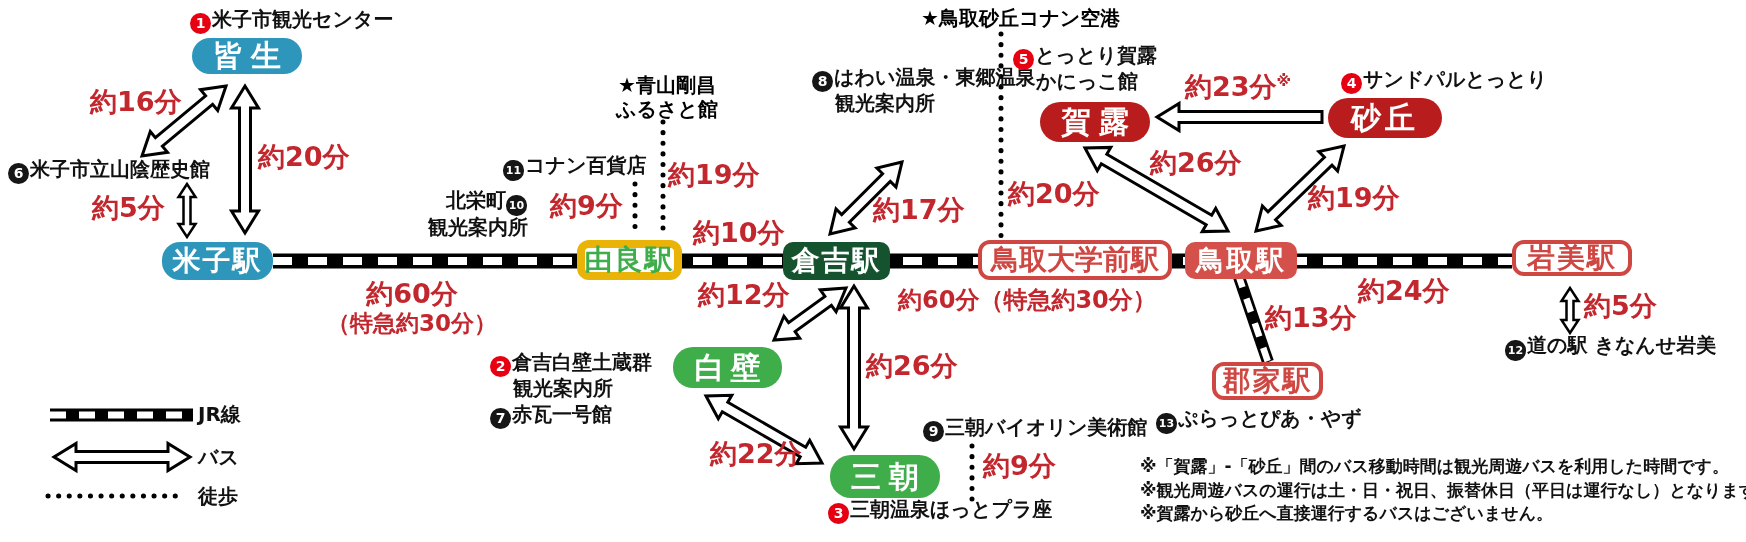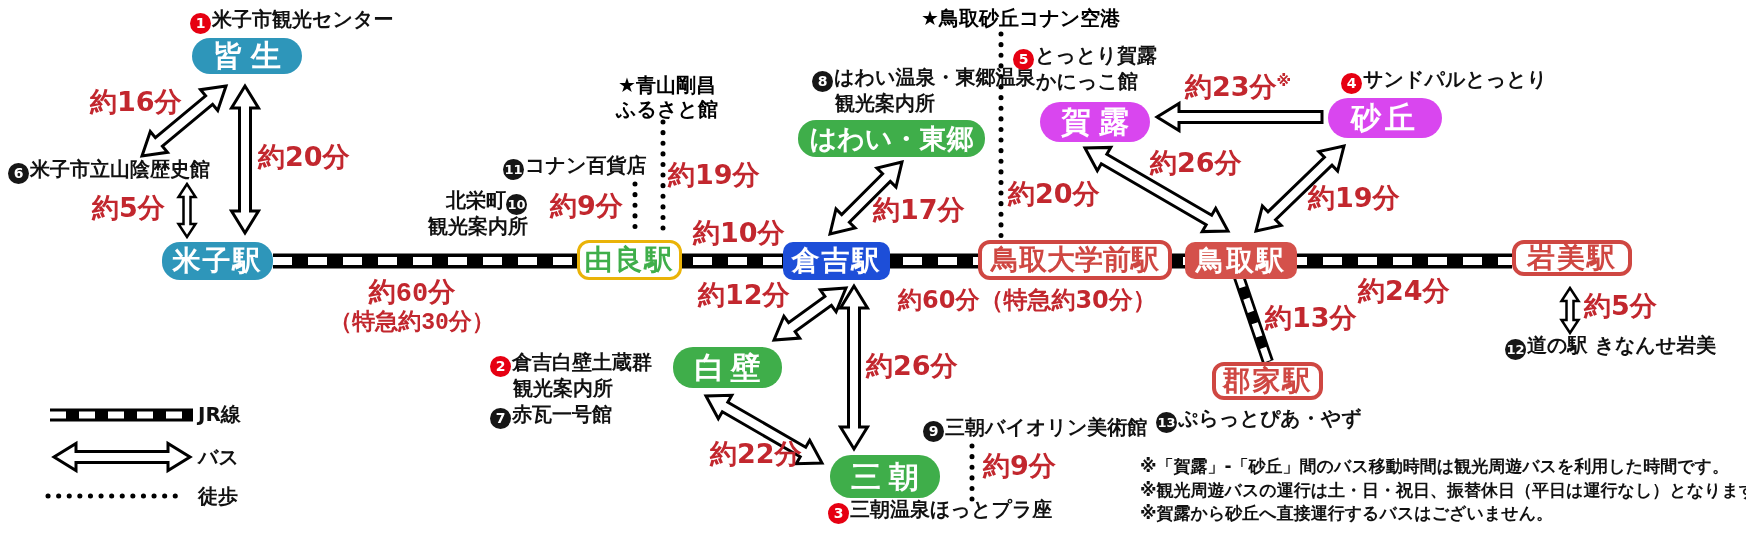--- a/index.html
+++ b/index.html
@@ -6,41 +6,41 @@
   #canvas{
     position:relative;width:1746px;height:542px;background:#fff;overflow:hidden;
     font-family:"DejaVu Sans",sans-serif;font-weight:bold;
   }
   #lines{position:absolute;left:0;top:0;width:1746px;height:542px;}
   .abs{position:absolute;white-space:nowrap;}
   
   .station{display:flex;align-items:center;justify-content:center;
     font-size:28px;letter-spacing:2px;line-height:1;}
   .st-blue{background:#2e96ba;color:#fff;border-radius:18px;}
-  .st-green{background:#1d4ed8;color:#fff;border-radius:10px;}
+  .st-green{background:#14532d;color:#fff;border-radius:10px;}
   .st-red{background:#d4514b;color:#fff;border-radius:10px;}
-  .st-out-green{background:#fff;color:#3fae4a;border:3px solid #eab308;border-radius:12px;}
+  .st-out-green{background:#fff;color:#3fae4a;border:8px solid #eab308;border-radius:12px;}
   .st-out-red{background:#fff;color:#cf4742;border:4px solid #cf4742;border-radius:12px;}
   
   .pill{display:flex;align-items:center;justify-content:center;
     color:#fff;font-size:30px;line-height:1;}
   .pl-blue{background:#2e96ba;}
   .pl-green{background:#3fae4a;}
-  .pl-red{background:#d946ef;}
+  .pl-red{background:#b91c1c;}
   
   .time{color:#c2272e;font-size:27px;line-height:1.05;}
   .time sup{font-size:15px;vertical-align:10px;}
   .time.small{font-size:24px;}
   
   .poi{color:#111;font-size:20px;line-height:1.15;}
   .poi .ind{padding-left:23px;display:block;}
   .badge{display:inline-block;width:21px;height:21px;border-radius:50%;
     color:#fff;font-size:14px;line-height:21px;text-align:center;
     vertical-align:-2px;margin-right:1px;letter-spacing:0;}
-  .badge.b2{font-size:13px;}
+  .badge.b2{font-size:11px;border-radius:10px;}
   .bg-red{background:#e60012;}
   .bg-black{background:#161616;}
   .landmark{color:#000000;font-size:20px;line-height:1.2;}
   .legend-label{color:#111;font-size:20px;}
   .notes{color:#111;font-size:17px;font-weight:bold;line-height:23.5px;}
   .ctr{text-align:center;}
   .rgt{text-align:right;}
 </style>
 </head>
 <body>
@@ -90,23 +90,20 @@
     </div>
   <div class="abs station st-out-red" style="left:1512px;top:240px;width:120px;height:36px;box-sizing:border-box;">
       <span>岩美駅</span>
     </div>
   <div class="abs station st-out-red" style="left:1212px;top:362px;width:111px;height:38px;box-sizing:border-box;">
       <span>郡家駅</span>
     </div>
 
   <div class="abs pill pl-blue" style="left:192px;top:38px;width:110px;height:36px;border-radius:21px;letter-spacing:8px;padding-left:8px;box-sizing:border-box;">
       <span>皆生</span>
-    </div>
-  <div class="abs pill pl-green" style="left:798px;top:120px;width:187px;height:37px;border-radius:18px;font-size:27px;">
-      <span>はわい・東郷</span>
     </div>
   <div class="abs pill pl-red" style="left:1040px;top:102px;width:110px;height:40px;border-radius:20px;letter-spacing:8px;padding-left:8px;box-sizing:border-box;">
       <span>賀露</span>
     </div>
   <div class="abs pill pl-red" style="left:1328px;top:98px;width:114px;height:40px;border-radius:20px;letter-spacing:4px;">
       <span>砂丘</span>
     </div>
   <div class="abs pill pl-green" style="left:673px;top:347px;width:109px;height:41px;border-radius:20px;letter-spacing:6px;padding-left:6px;box-sizing:border-box;">
       <span>白壁</span>
     </div>
@@ -159,21 +156,21 @@
 
   <div class="abs poi" style="left:1505px;top:334px;">
     <span class="badge bg-black b2">12</span><span>道の駅 きなんせ岩美</span></div>
 
   <div class="abs poi" style="left:1156px;top:407px;">
     <span class="badge bg-black b2">13</span><span>ぷらっとぴあ・やず</span></div>
 
   <div class="abs time" style="left:90px;top:88px;">約16分</div>
   <div class="abs time" style="left:258px;top:143px;">約20分</div>
   <div class="abs time" style="left:92px;top:194px;">約5分</div>
-  <div class="abs time ctr" style="left:327px;top:280px;width:170px;font-family:Liberation Mono, monospace;">
+  <div class="abs time ctr" style="left:327px;top:280px;width:170px;">
     <span>約60分</span><br>
     <span style="font-size:23px;">（特急約30分）</span></div>
   <div class="abs time" style="left:550px;top:192px;">約9分</div>
   <div class="abs time" style="left:668px;top:161px;">約19分</div>
   <div class="abs time" style="left:693px;top:219px;">約10分</div>
   <div class="abs time" style="left:873px;top:196px;">約17分</div>
   <div class="abs time small" style="left:898px;top:288px;">約60分（特急約30分）</div>
   <div class="abs time" style="left:1008px;top:180px;">約20分</div>
   <div class="abs time" style="left:1150px;top:149px;">約26分</div>
   <div class="abs time" style="left:1185px;top:73px;">

